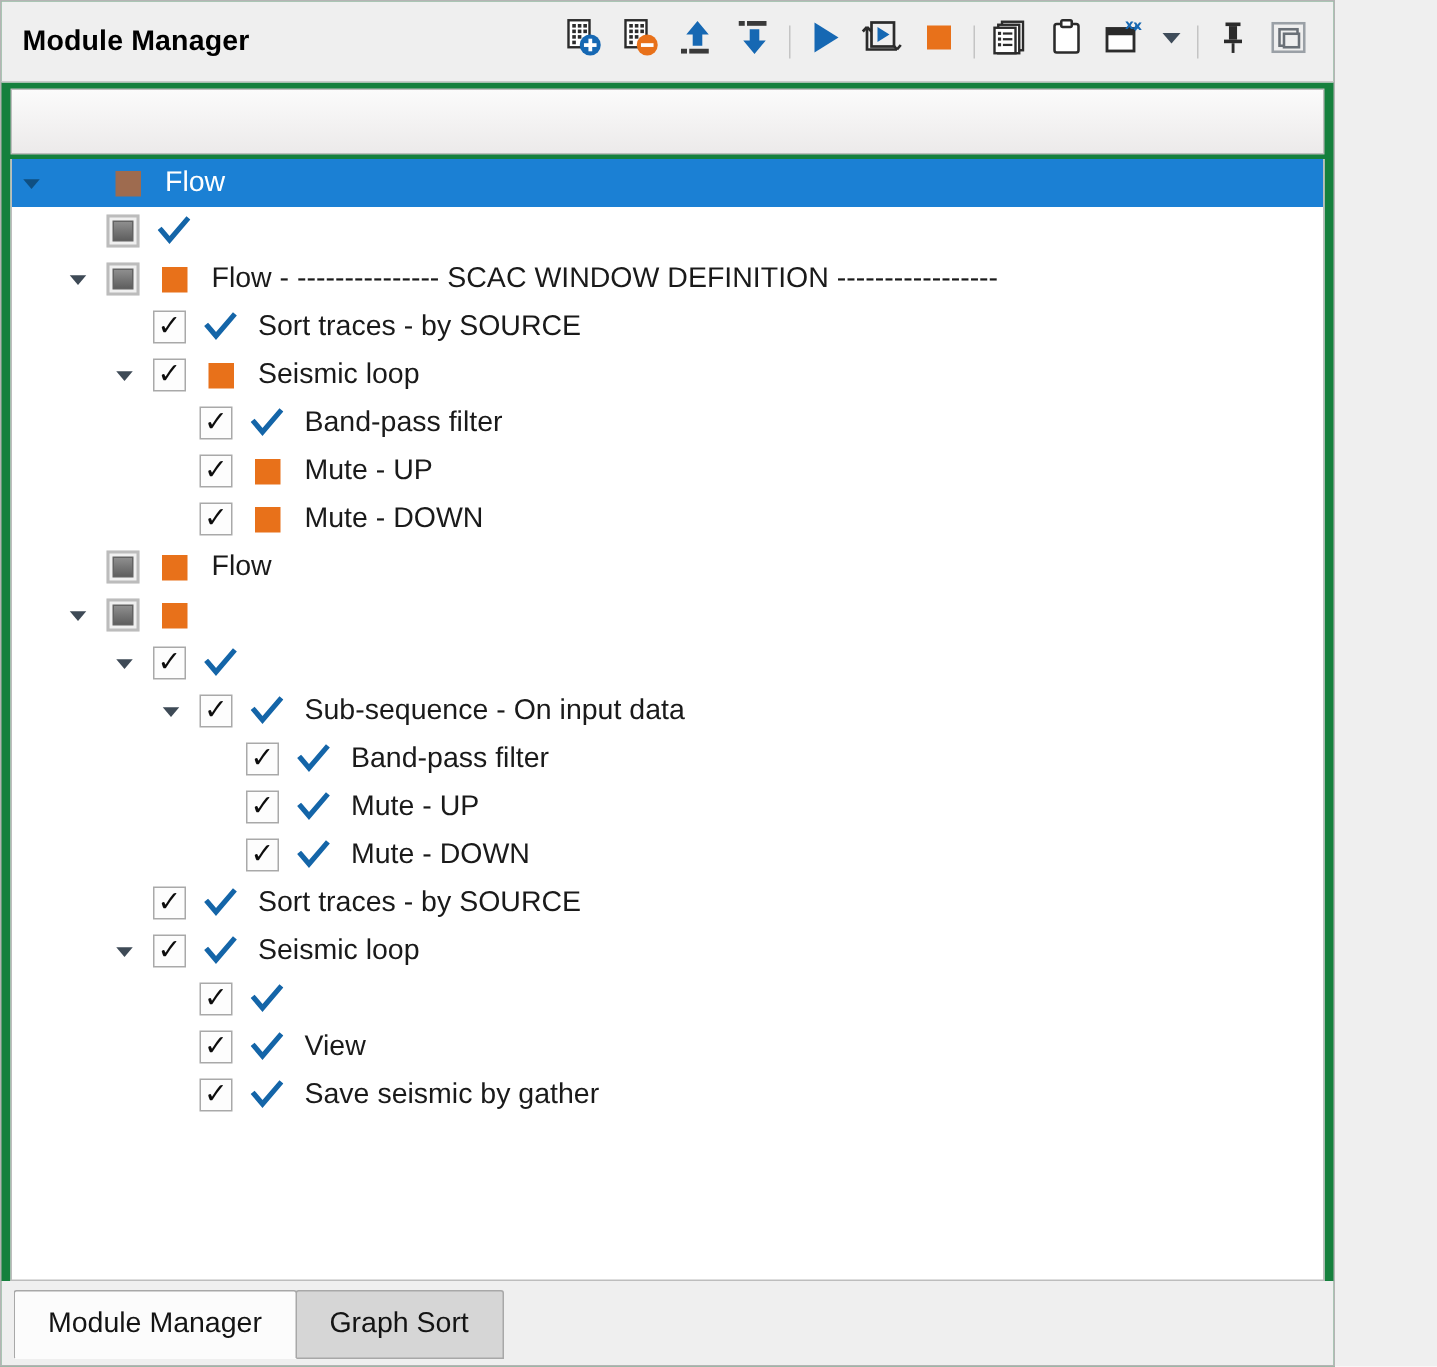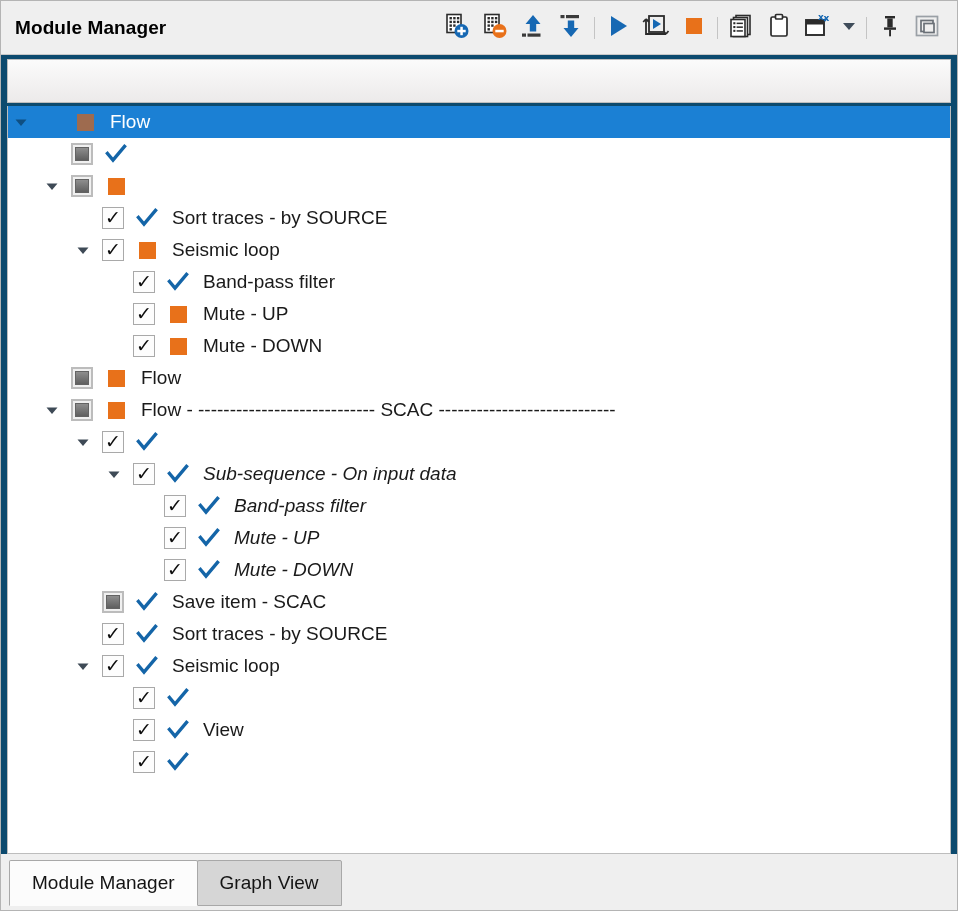--- a/index.html
+++ b/index.html
@@ -3,23 +3,23 @@
 <meta charset="utf-8">
 <style>
   html,body{margin:0;padding:0;}
   body{
     width:958px;height:911px;overflow:hidden;
     background:#efefef;
     font-family:"Liberation Sans","DejaVu Sans",sans-serif;
     -webkit-font-smoothing:antialiased;
   }
   .app{
-    position:relative;width:958px;height:911px;
+    position:relative;width:890px;height:911px;
     box-sizing:border-box;
-    background:#0c4a6e;
+    background:#15803d;
     border:1px solid #b4b4b4;
     display:flex;flex-direction:column;
   }
 
   
   .header{
     height:54px;min-height:54px;
     display:flex;align-items:center;
     background:#efefef;
     border-bottom:1px solid #c8c8c8;
@@ -98,21 +98,21 @@
   }
   .cb.hidden{visibility:hidden;}
 
   
   .statslot{width:34px;height:32px;display:flex;align-items:center;justify-content:center;flex:0 0 34px;}
   .sq{width:17px;height:17px;background:#e8711a;display:block;}
   .row.selected .sq{background:#9e6b4f;}
   .chk svg{display:block;}
 
   .label{padding-left:8px;padding-right:10px;}
-  .label.italic{font-style:italic;}
+  .label.italic{}
   .row.selected .label{color:#ffffff;}
 
   
   .tabbar{
     height:56px;min-height:56px;
     display:flex;align-items:flex-end;
     padding:0 0 4px 8px;
     background:#efefef;
     box-sizing:border-box;
   }
@@ -358,20 +358,21 @@
             </svg>
           </span>
           <span class="cbslot">
             <span class="cb partial">
               <span class="fill"></span>
             </span>
           </span>
           <span class="statslot">
             <span class="sq"></span>
           </span>
+          <span class="label">Flow - --------------- SCAC WINDOW DEFINITION -----------------</span>
         </div>
         <div class="row">
           <span class="indent" style="width: 62px;"></span>
           <span class="twisty empty"></span>
           <span class="cbslot">
             <span class="cb">
               <span class="tick">✓</span>
             </span>
           </span>
           <span class="statslot">
@@ -464,21 +465,20 @@
             </svg>
           </span>
           <span class="cbslot">
             <span class="cb partial">
               <span class="fill"></span>
             </span>
           </span>
           <span class="statslot">
             <span class="sq"></span>
           </span>
-          <span class="label">Flow - ---------------------------- SCAC ----------------------------</span>
         </div>
         <div class="row">
           <span class="indent" style="width: 62px;"></span>
           <span class="twisty">
             <svg width="16" height="16" viewBox="0 0 16 16">
               <path d="M2.5 5.5 L13.5 5.5 L8 12 Z" fill="#3e4a56"></path>
             </svg>
           </span>
           <span class="cbslot">
             <span class="cb">
@@ -562,37 +562,20 @@
                 <path d="M2.5 9.5 L8 16 L19.5 2.5" fill="none" stroke="#1465a8" stroke-width="3.4" stroke-linecap="square" stroke-linejoin="miter"></path>
               </svg>
             </span>
           </span>
           <span class="label italic">Mute - DOWN</span>
         </div>
         <div class="row">
           <span class="indent" style="width: 62px;"></span>
           <span class="twisty empty"></span>
           <span class="cbslot">
-            <span class="cb partial">
-              <span class="fill"></span>
-            </span>
-          </span>
-          <span class="statslot">
-            <span class="chk">
-              <svg width="22" height="20" viewBox="0 0 22 20">
-                <path d="M2.5 9.5 L8 16 L19.5 2.5" fill="none" stroke="#1465a8" stroke-width="3.4" stroke-linecap="square" stroke-linejoin="miter"></path>
-              </svg>
-            </span>
-          </span>
-          <span class="label">Save item - SCAC</span>
-        </div>
-        <div class="row">
-          <span class="indent" style="width: 62px;"></span>
-          <span class="twisty empty"></span>
-          <span class="cbslot">
             <span class="cb">
               <span class="tick">✓</span>
             </span>
           </span>
           <span class="statslot">
             <span class="chk">
               <svg width="22" height="20" viewBox="0 0 22 20">
                 <path d="M2.5 9.5 L8 16 L19.5 2.5" fill="none" stroke="#1465a8" stroke-width="3.4" stroke-linecap="square" stroke-linejoin="miter"></path>
               </svg>
             </span>
@@ -661,26 +644,27 @@
               <span class="tick">✓</span>
             </span>
           </span>
           <span class="statslot">
             <span class="chk">
               <svg width="22" height="20" viewBox="0 0 22 20">
                 <path d="M2.5 9.5 L8 16 L19.5 2.5" fill="none" stroke="#1465a8" stroke-width="3.4" stroke-linecap="square" stroke-linejoin="miter"></path>
               </svg>
             </span>
           </span>
+          <span class="label">Save seismic by gather</span>
         </div>
       </div>
   </div>
 
   <div class="tabbar">
     <div class="tab active">
       <span>Module Manager</span>
     </div>
     <div class="tab inactive">
-      <span>Graph View</span>
+      <span>Graph Sort</span>
     </div>
   </div>
 
 </div>
 
 </body></html>

